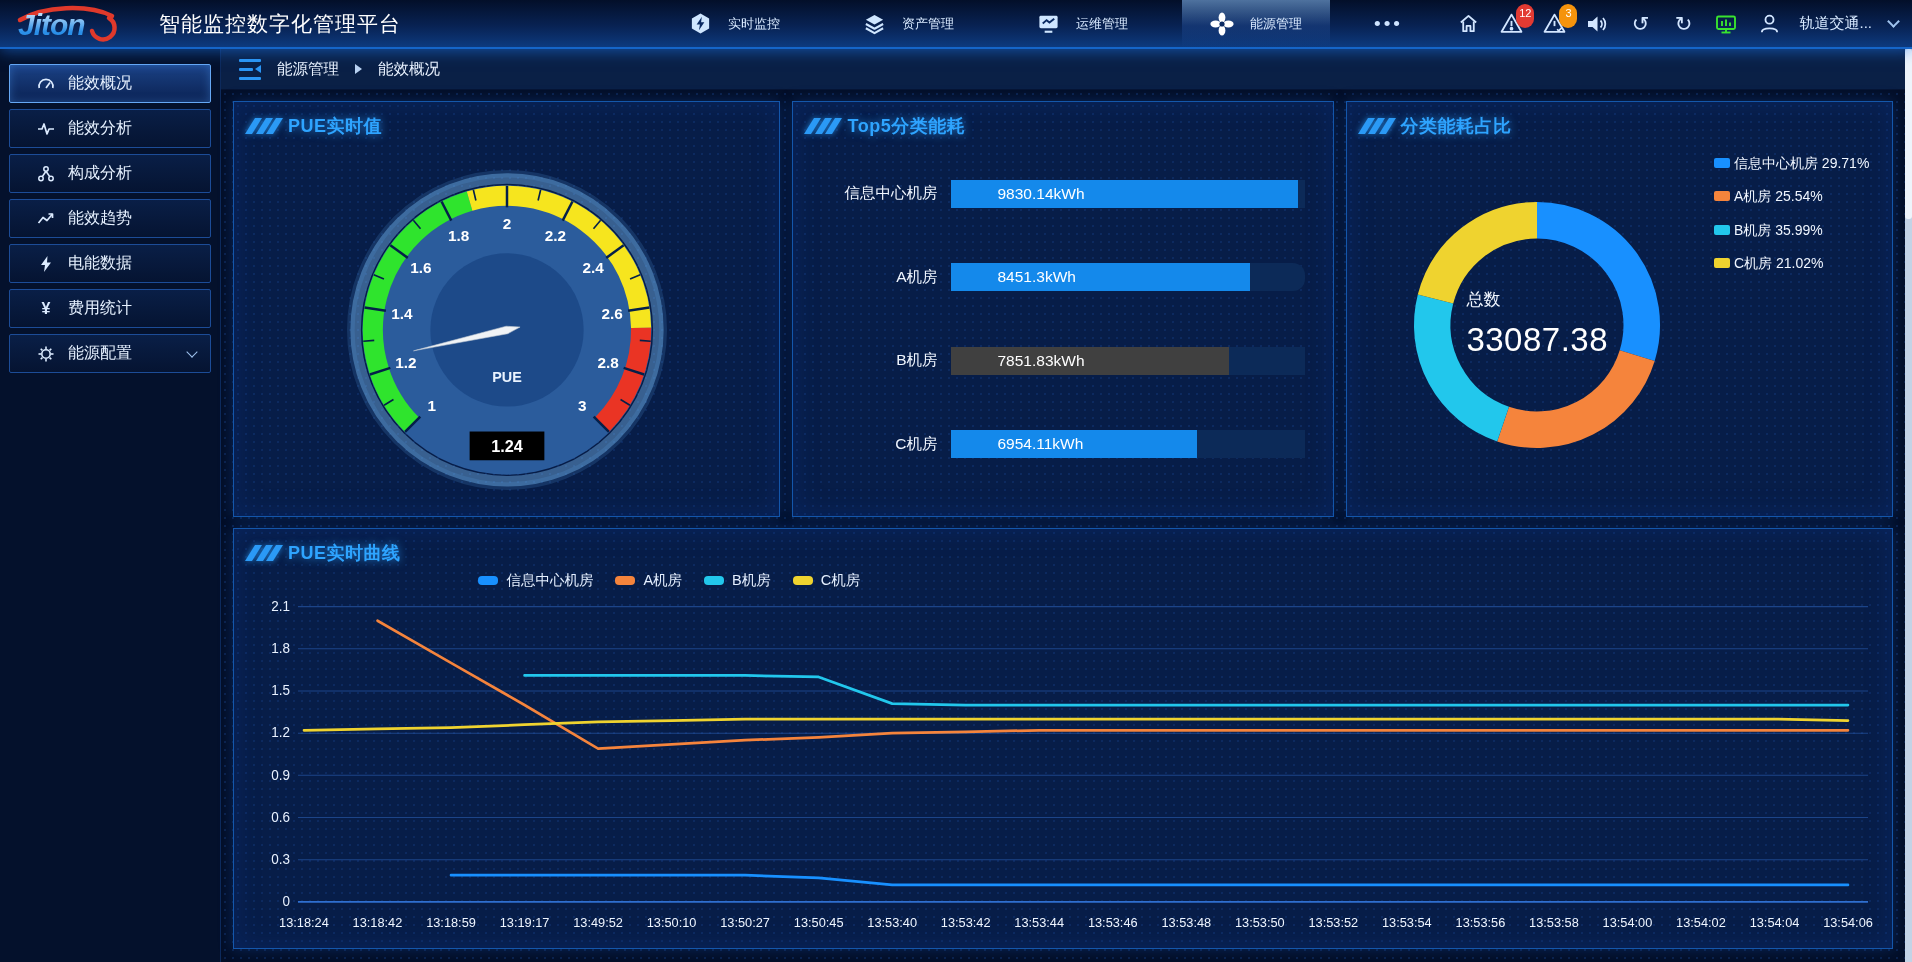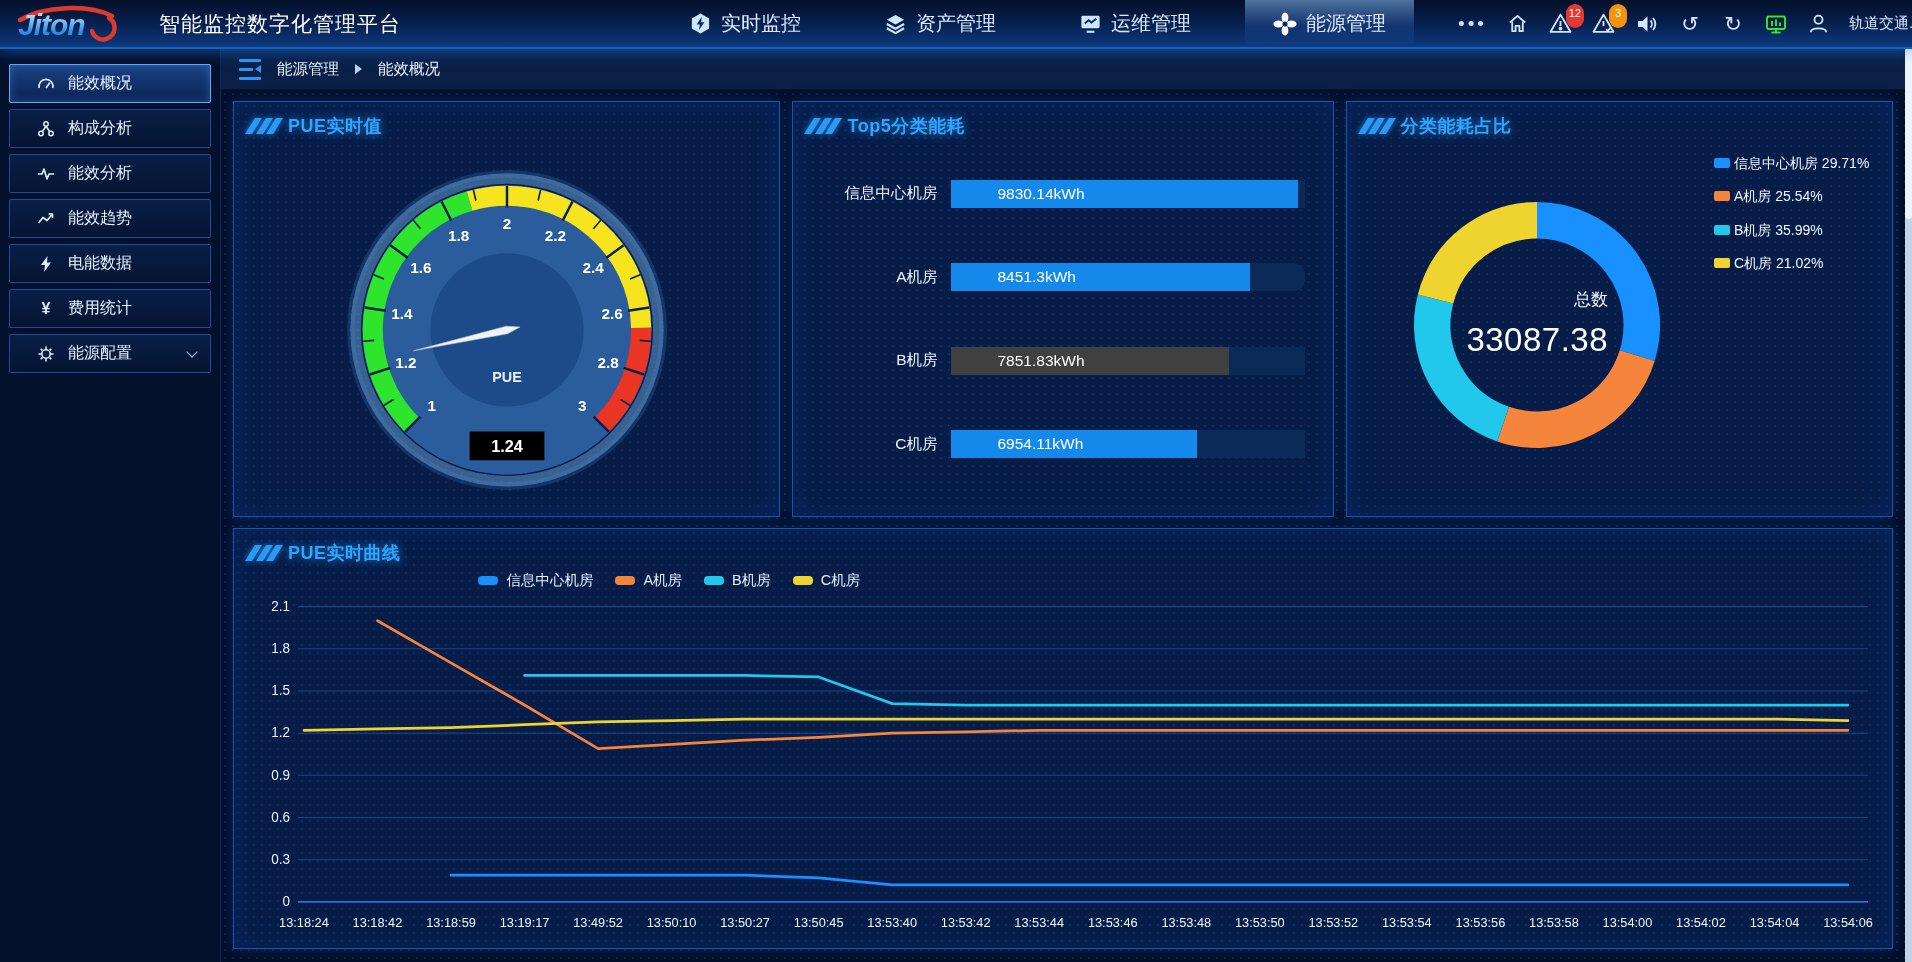--- a/index.html
+++ b/index.html
@@ -12,21 +12,21 @@
     background:linear-gradient(180deg,#030f29 0%,#082253 55%,#0d3a7e 100%);
     border-bottom:2px solid #1565c8;box-shadow:0 2px 14px rgba(30,120,240,.55);}
   .logo-wrap{display:flex;align-items:center;gap:31px;padding-left:16px;width:470px;flex:0 0 auto;}
   .logo{position:relative;width:112px;height:40px;flex:0 0 auto;}
   .logo-text{position:absolute;left:2px;bottom:2px;font-size:30px;font-weight:bold;font-style:italic;
     letter-spacing:-1px;background:linear-gradient(180deg,#eaf5ff,#2a8fe8 70%);
     -webkit-background-clip:text;background-clip:text;-webkit-text-fill-color:transparent;}
   .logo-swoosh{position:absolute;left:0;top:0;}
   .app-title{font-size:21px;font-weight:normal;letter-spacing:1px;color:#ffffff;white-space:nowrap;}
   .nav-tabs{display:flex;align-items:stretch;height:47px;margin-left:190px;gap:26px;}
-  .tab{display:flex;align-items:center;gap:9px;padding:0 28px;font-size:20px;color:#d9eaff;cursor:pointer;white-space:nowrap;}
+  .tab{display:flex;align-items:center;gap:16px;padding:0 28px;font-size:13px;color:#d9eaff;cursor:pointer;white-space:nowrap;}
   .tab.active{background:linear-gradient(180deg,rgba(140,195,255,.55) 0%,rgba(60,120,220,.22) 55%,rgba(20,60,140,0) 100%);}
   .tab .ticon{display:inline-flex;width:24px;height:24px;align-items:center;justify-content:center;}
   .more-dots{display:flex;align-items:center;padding:0 18px;font-size:19px;letter-spacing:3px;color:#cfe4ff;cursor:pointer;}
   .nav-right{margin-left:auto;display:flex;align-items:center;gap:17px;padding-right:14px;}
   .nicon{position:relative;display:inline-flex;width:26px;height:26px;align-items:center;justify-content:center;cursor:pointer;}
   .nicon.glyph{font-size:21px;color:#d3e6ff;font-family:"DejaVu Sans",sans-serif;}
   .badge{position:absolute;top:-7px;right:-10px;min-width:18px;height:24px;border-radius:9px;
     font-size:11px;font-style:normal;line-height:18px;text-align:center;color:#fff;padding:0 3px;}
   .badge.red{background:#e23a32;}
   .badge.orange{background:#f5930c;}
@@ -82,21 +82,21 @@
   .bars{flex:1;display:flex;flex-direction:column;justify-content:space-around;padding:10px 28px 30px 8px;}
   .bar-row{display:flex;align-items:center;gap:14px;}
   .bar-label{width:136px;text-align:right;font-size:15.5px;color:#f0f6ff;}
   .bar-track{flex:1;height:28px;position:relative;}
   .bar-fill{height:100%;display:flex;align-items:center;}
   .bar-val{padding-left:46px;font-size:15.5px;color:#ffffff;white-space:nowrap;}
 
   
   .pie-body{flex:1;display:flex;min-height:0;padding:0 6px 8px 14px;}
   .pie-chart{position:relative;flex:1;display:flex;align-items:center;justify-content:center;}
-  .pie-center{position:absolute;left:50%;top:50%;transform:translate(-50%,-52%);text-align:right;pointer-events:none;}
+  .pie-center{position:absolute;left:50%;top:50%;transform:translate(-50%,-52%);text-align:left;pointer-events:none;}
   .pie-center .cl{font-size:17px;color:#f2f7ff;margin-bottom:10px;}
   .pie-center .cv{font-size:33px;color:#ffffff;letter-spacing:.5px;}
   .pie-legend{flex:0 0 172px;display:flex;flex-direction:column;gap:15px;padding-top:12px;}
   .leg-item{display:flex;gap:4px;font-size:14px;line-height:1.32;color:#f0f6ff;}
   .leg-swatch{flex:0 0 16px;width:16px;height:10px;border-radius:2px;margin-top:4px;}
 
   
   .line-body{flex:1;display:flex;flex-direction:column;min-height:0;padding:0 8px 4px 6px;}
   .line-legend{display:flex;gap:22px;margin:2px 0 4px 14.5%;}
   .lg-item{display:flex;align-items:center;gap:8px;font-size:14.5px;color:#e4efff;}
@@ -234,37 +234,37 @@
         <span class="sicon">
             <svg width="18" height="18" viewBox="0 0 18 18" fill="none" stroke="#dcebff" stroke-width="1.7">
               <path d="M2.2,13 a7,7 0 1 1 13.6,0"></path>
               <line x1="9" y1="13" x2="13" y2="7.5"></line>
             </svg>
           </span>
         <span>能效概况</span>
       </div>
       <div class="side-item">
         <span class="sicon">
+            <svg width="18" height="18" viewBox="0 0 18 18" fill="none" stroke="#dcebff" stroke-width="1.7" stroke-linejoin="round">
+              <polyline points="1,9 5,9 7,4 10,14 12,9 17,9"></polyline>
+            </svg>
+          </span>
+        <span>能效分析</span>
+      </div>
+      <div class="side-item">
+        <span class="sicon">
             <svg width="18" height="18" viewBox="0 0 18 18" fill="none" stroke="#dcebff" stroke-width="1.5">
               <circle cx="9" cy="4" r="2.2"></circle>
               <circle cx="4" cy="13.5" r="2.2"></circle>
               <circle cx="14" cy="13.5" r="2.2"></circle>
               <line x1="9" y1="6.2" x2="5.2" y2="11.7"></line>
               <line x1="9" y1="6.2" x2="12.8" y2="11.7"></line>
             </svg>
           </span>
         <span>构成分析</span>
-      </div>
-      <div class="side-item">
-        <span class="sicon">
-            <svg width="18" height="18" viewBox="0 0 18 18" fill="none" stroke="#dcebff" stroke-width="1.7" stroke-linejoin="round">
-              <polyline points="1,9 5,9 7,4 10,14 12,9 17,9"></polyline>
-            </svg>
-          </span>
-        <span>能效分析</span>
       </div>
       <div class="side-item">
         <span class="sicon">
             <svg width="18" height="18" viewBox="0 0 18 18" fill="none" stroke="#dcebff" stroke-width="1.7" stroke-linejoin="round">
               <polyline points="1.5,13 6,7.5 10,10.5 15.5,4"></polyline>
               <polyline points="11.5,4 15.5,4 15.5,8"></polyline>
             </svg>
           </span>
         <span>能效趋势</span>
       </div>

